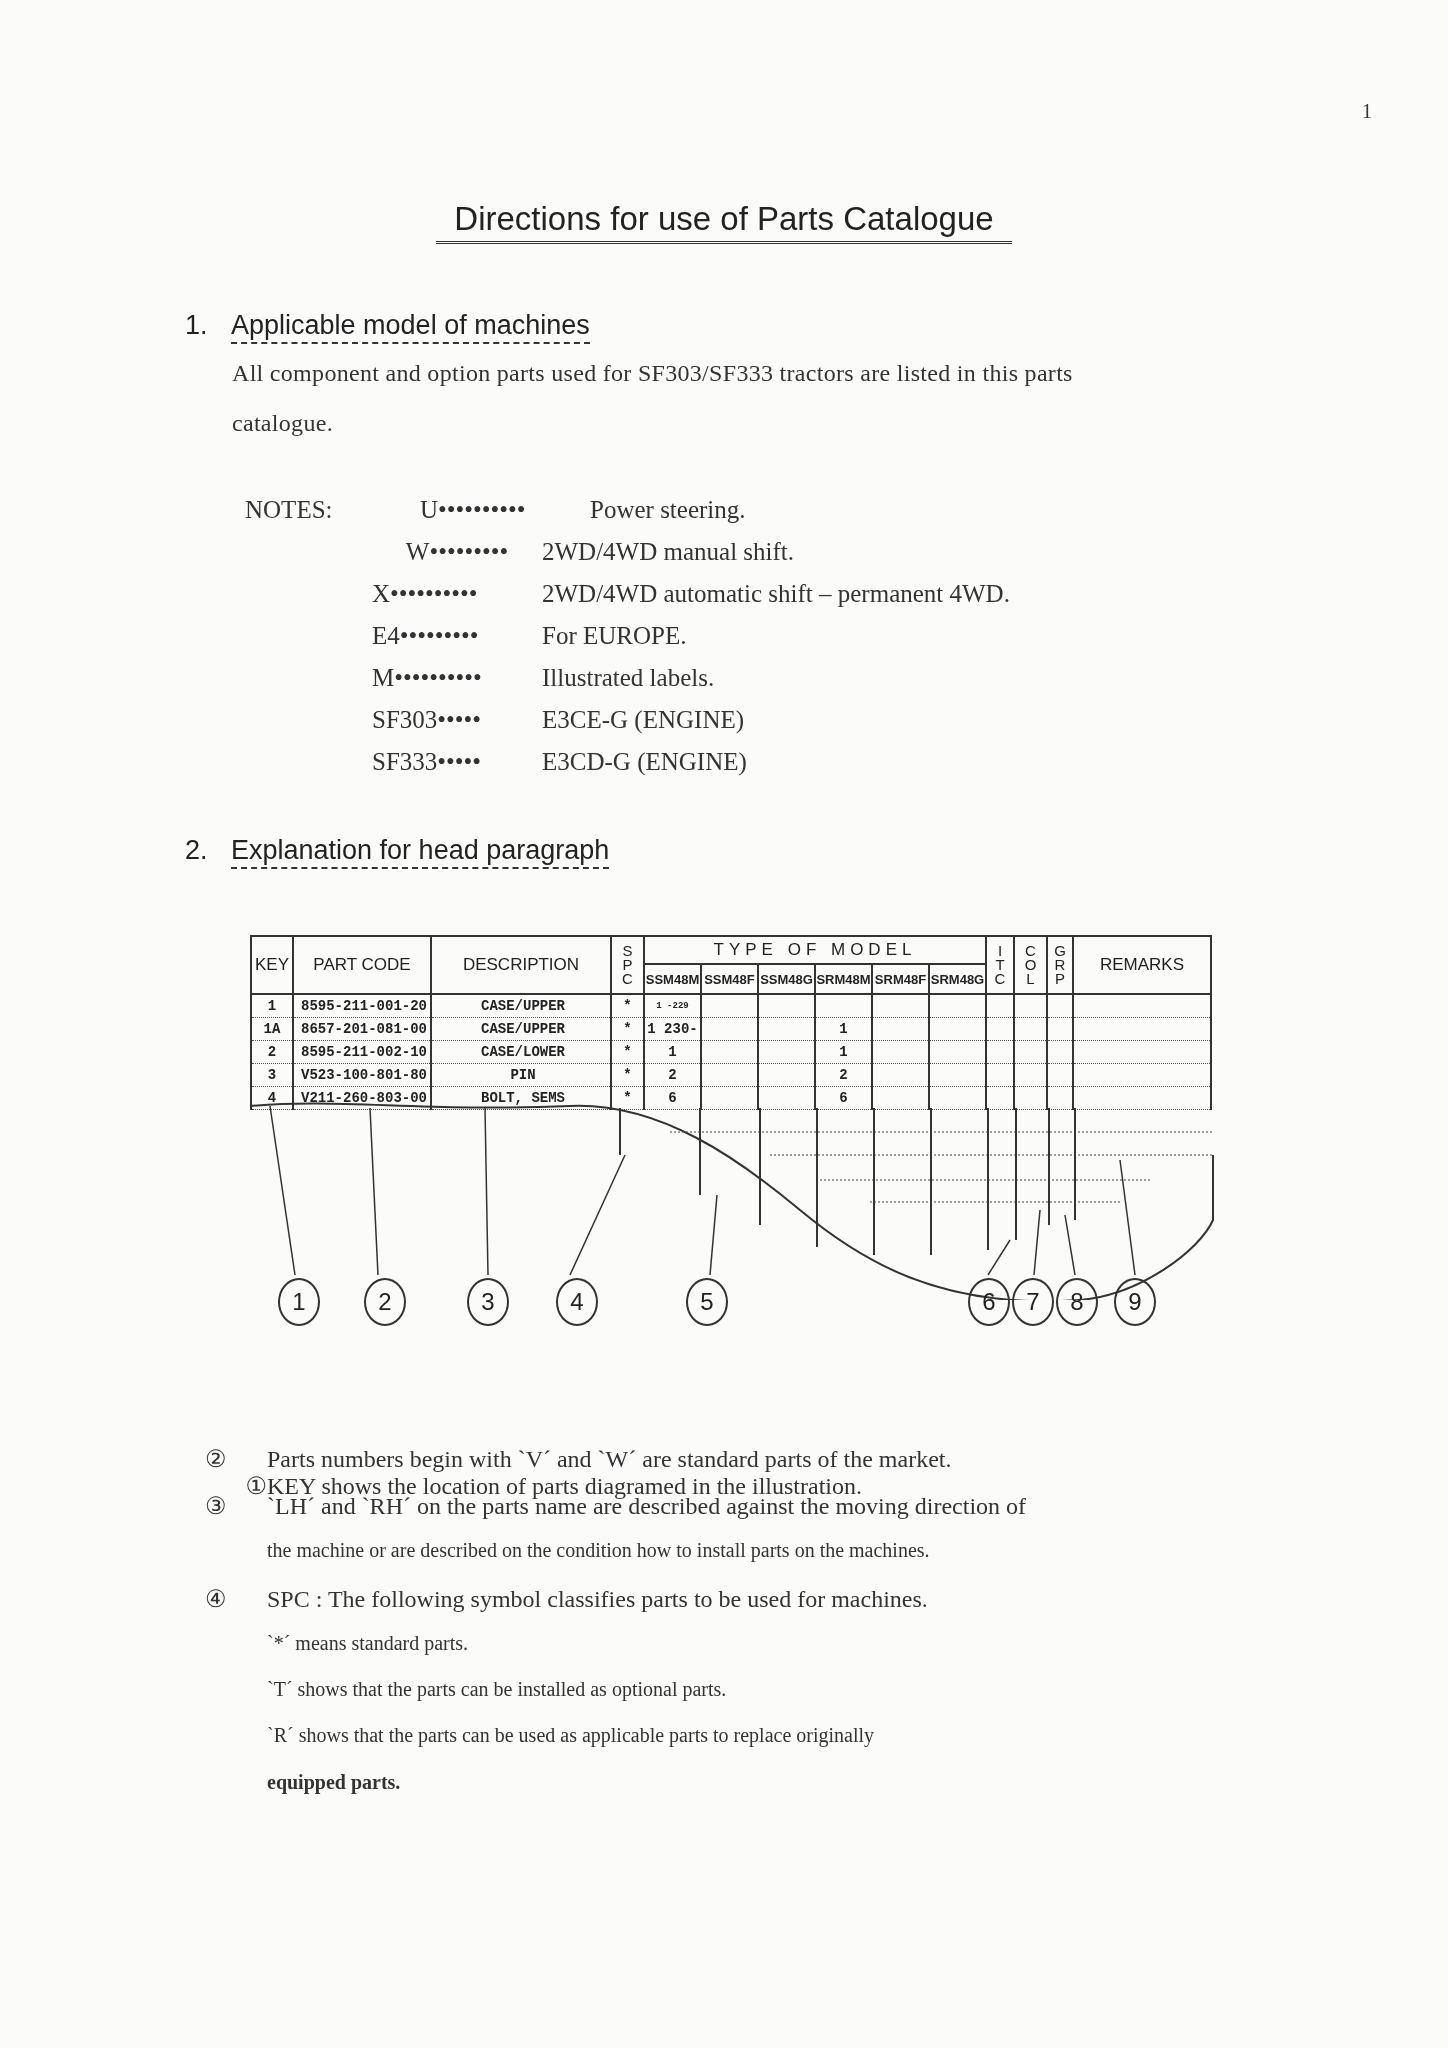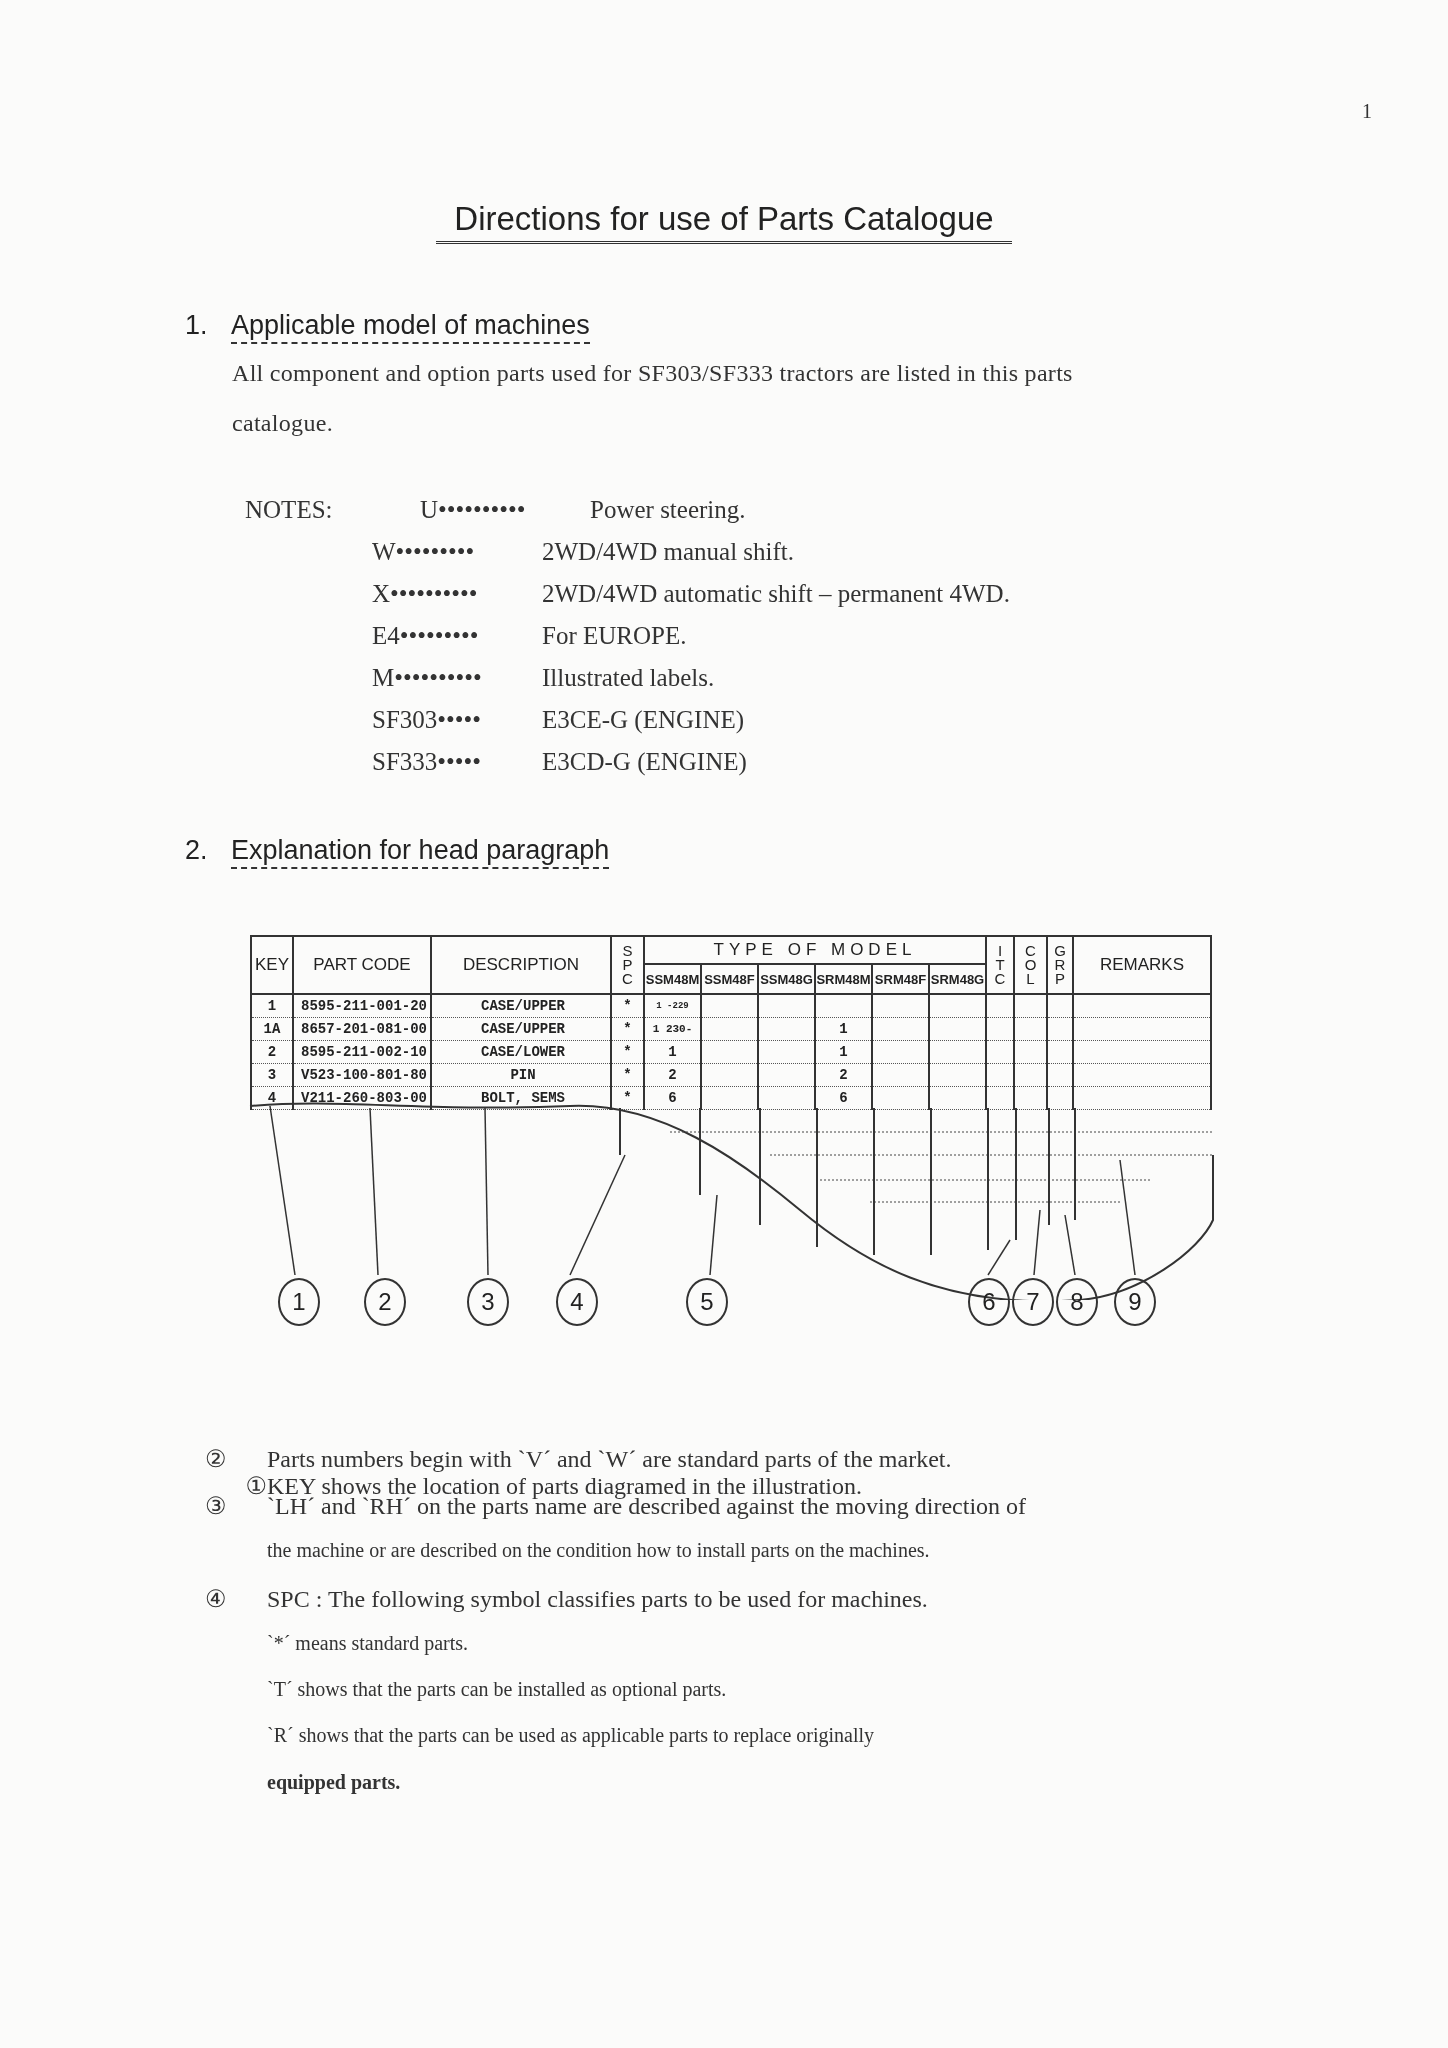--- a/index.html
+++ b/index.html
@@ -38,21 +38,21 @@
 <div class="abs sec" style="left:185px; top:310px;">
   <span class="num">1.</span><span class="lbl">Applicable model of machines</span>
 </div>
 <div class="abs para" style="left:232px; top:348px;">
   <div>All component and option parts used for SF303/SF333 tractors are listed in this parts</div>
   <div>catalogue.</div>
 </div>
 
 <div class="abs notes-lbl">NOTES:</div>
 <div class="abs note-row" style="top:496px;margin-left:48px;"><span class="k">U••••••••••</span><span>Power steering.</span></div>
-<div class="abs note-row" style="top:538px;"><span class="k">W•••••••••</span><span>2WD/4WD manual shift.</span></div>
+<div class="abs note-row" style="top:538px;text-align:center;"><span class="k">W•••••••••</span><span>2WD/4WD manual shift.</span></div>
 <div class="abs note-row" style="top:580px;"><span class="k">X••••••••••</span><span>2WD/4WD automatic shift – permanent 4WD.</span></div>
 <div class="abs note-row" style="top:622px;"><span class="k">E4•••••••••</span><span>For EUROPE.</span></div>
 <div class="abs note-row" style="top:664px;"><span class="k">M••••••••••</span><span>Illustrated labels.</span></div>
 <div class="abs note-row" style="top:706px;"><span class="k">SF303•••••</span><span>E3CE-G (ENGINE)</span></div>
 <div class="abs note-row" style="top:748px;"><span class="k">SF333•••••</span><span>E3CD-G (ENGINE)</span></div>
 
 <div class="abs sec" style="left:185px; top:835px;">
   <span class="num">2.</span><span class="lbl">Explanation for head paragraph</span>
 </div>
 
@@ -108,21 +108,21 @@
           <td></td>
           <td></td>
           <td></td>
           <td></td>
     </tr>
     <tr>
       <td>1A</td>
       <td class="lt">8657-201-081-00</td>
       <td class="lt">CASE/UPPER</td>
       <td>*</td>
-      <td style="font-size:11px">1 230-</td>
+      <td style="font-size:14px">1 230-</td>
       <td></td>
           <td></td>
           <td>1</td>
           <td></td>
           <td></td>
           <td></td>
           <td></td>
           <td></td>
           <td></td>
     </tr>

